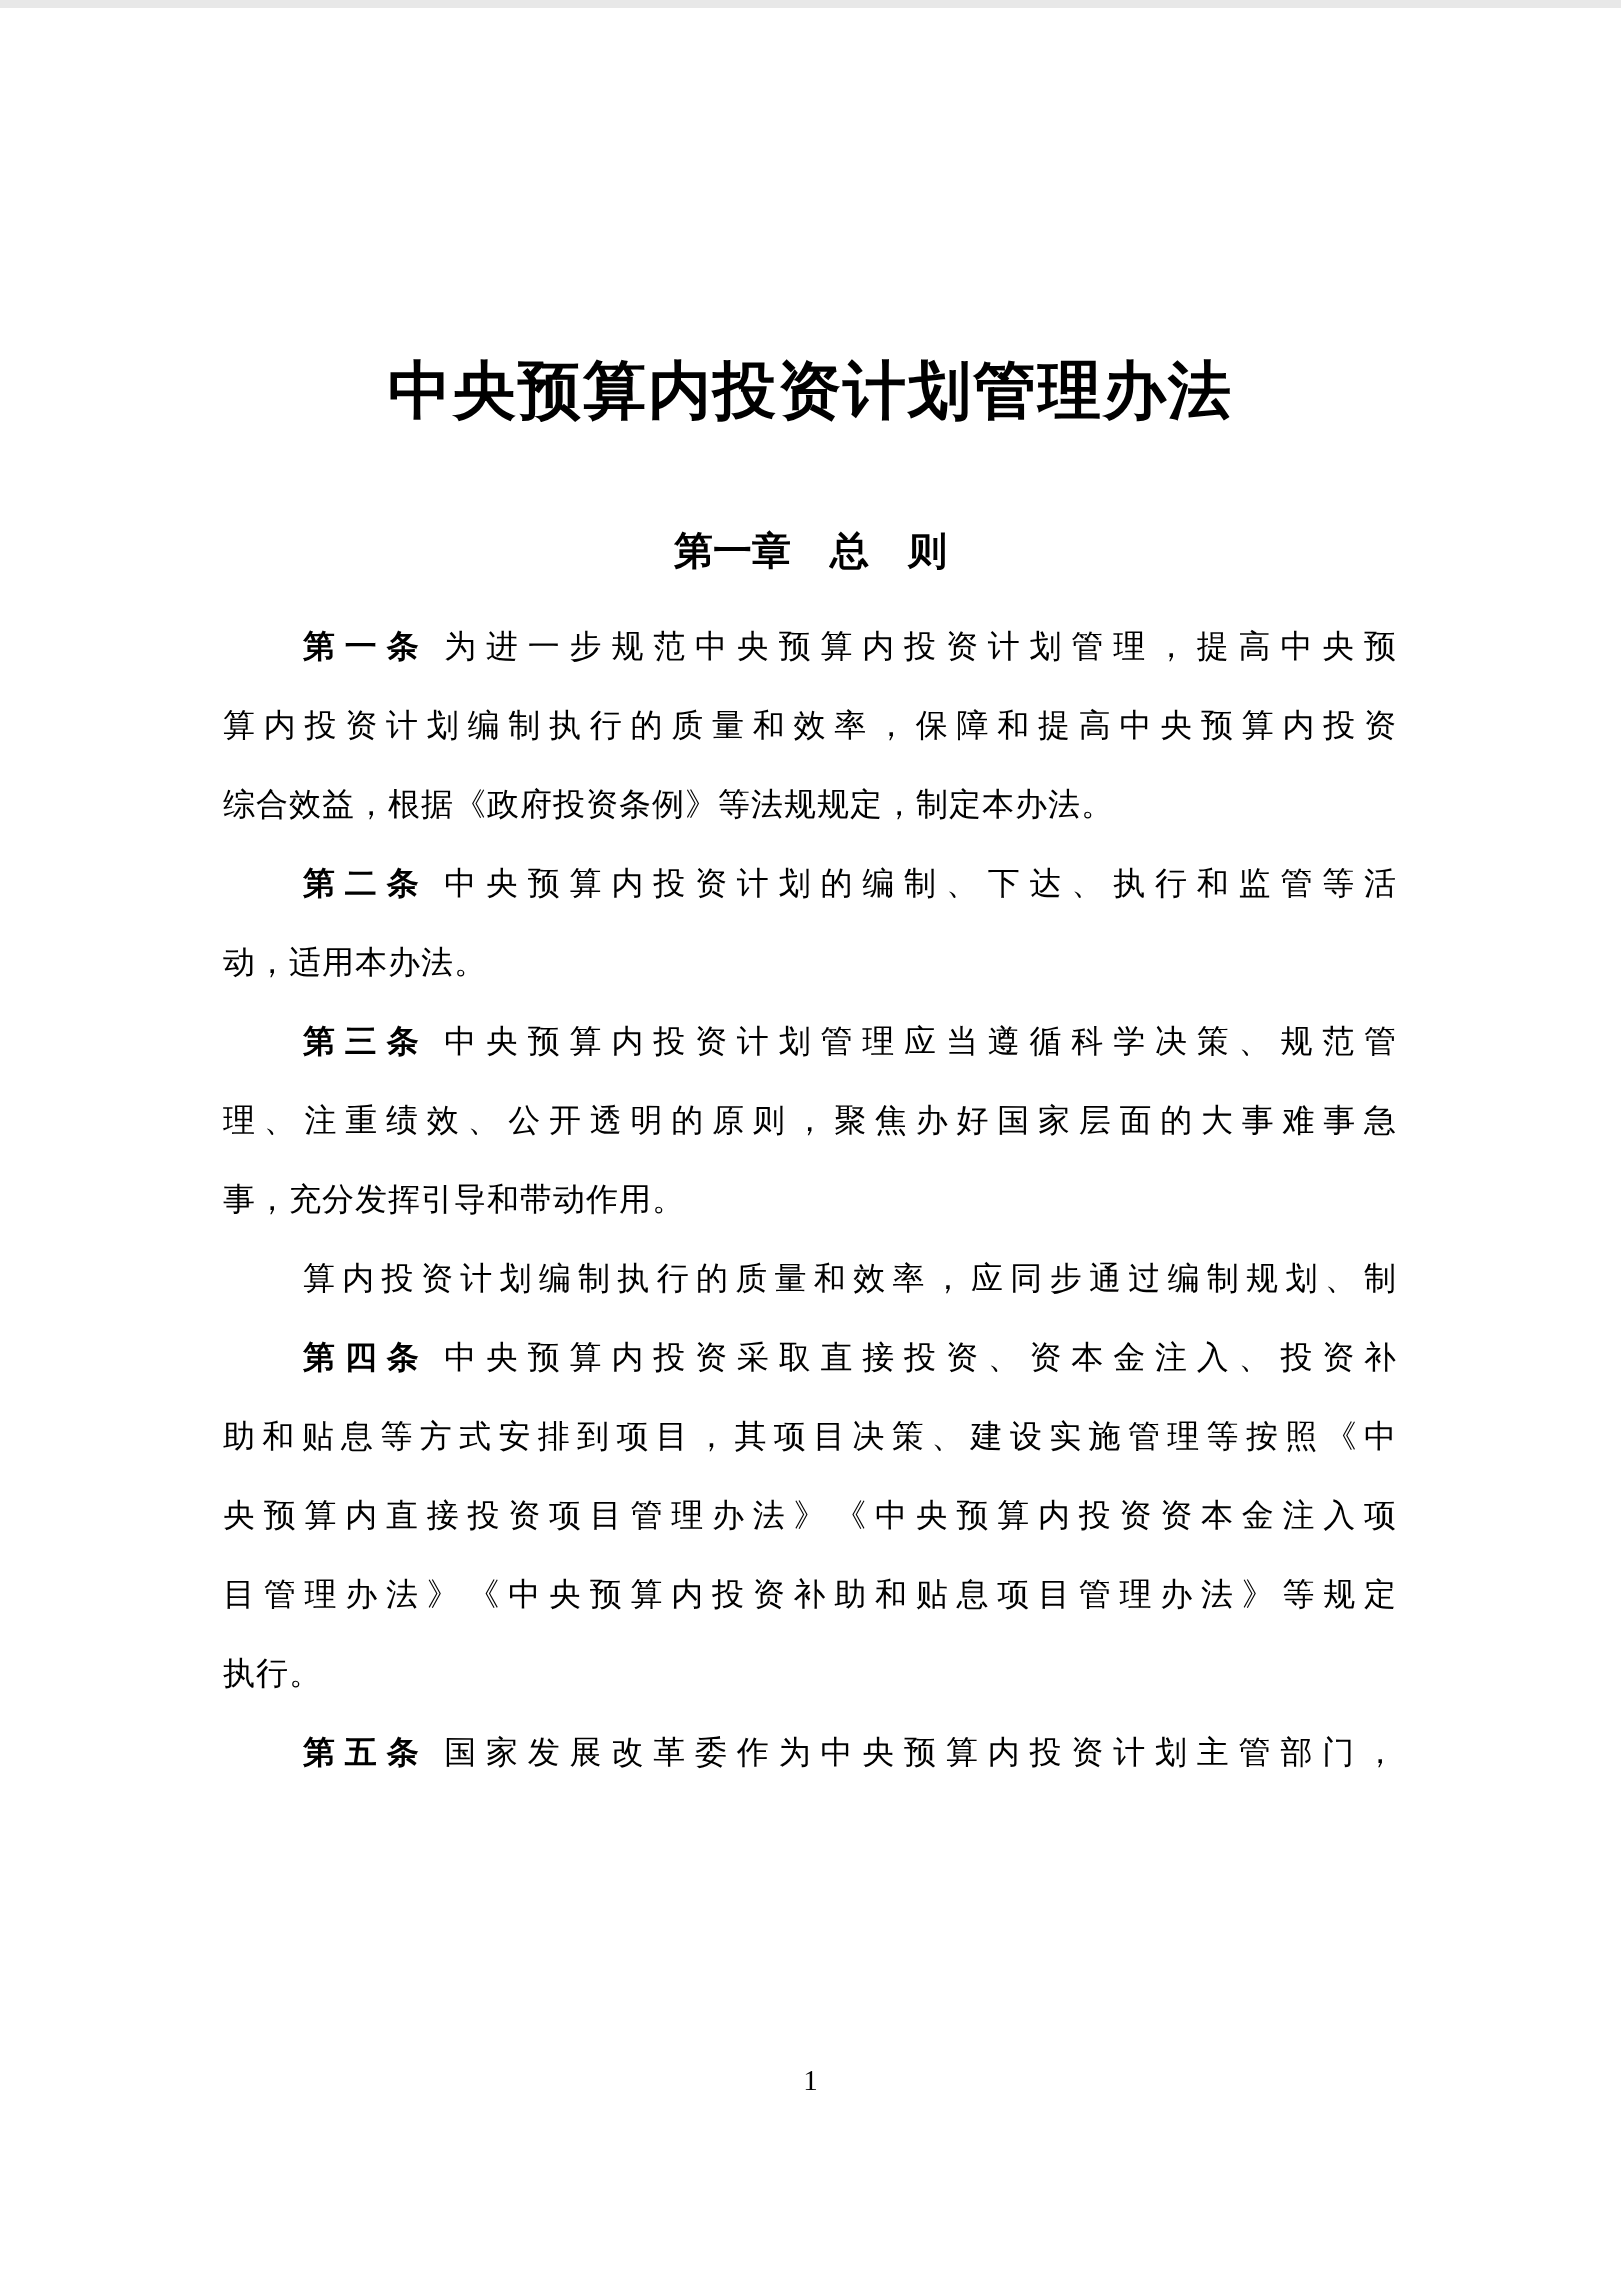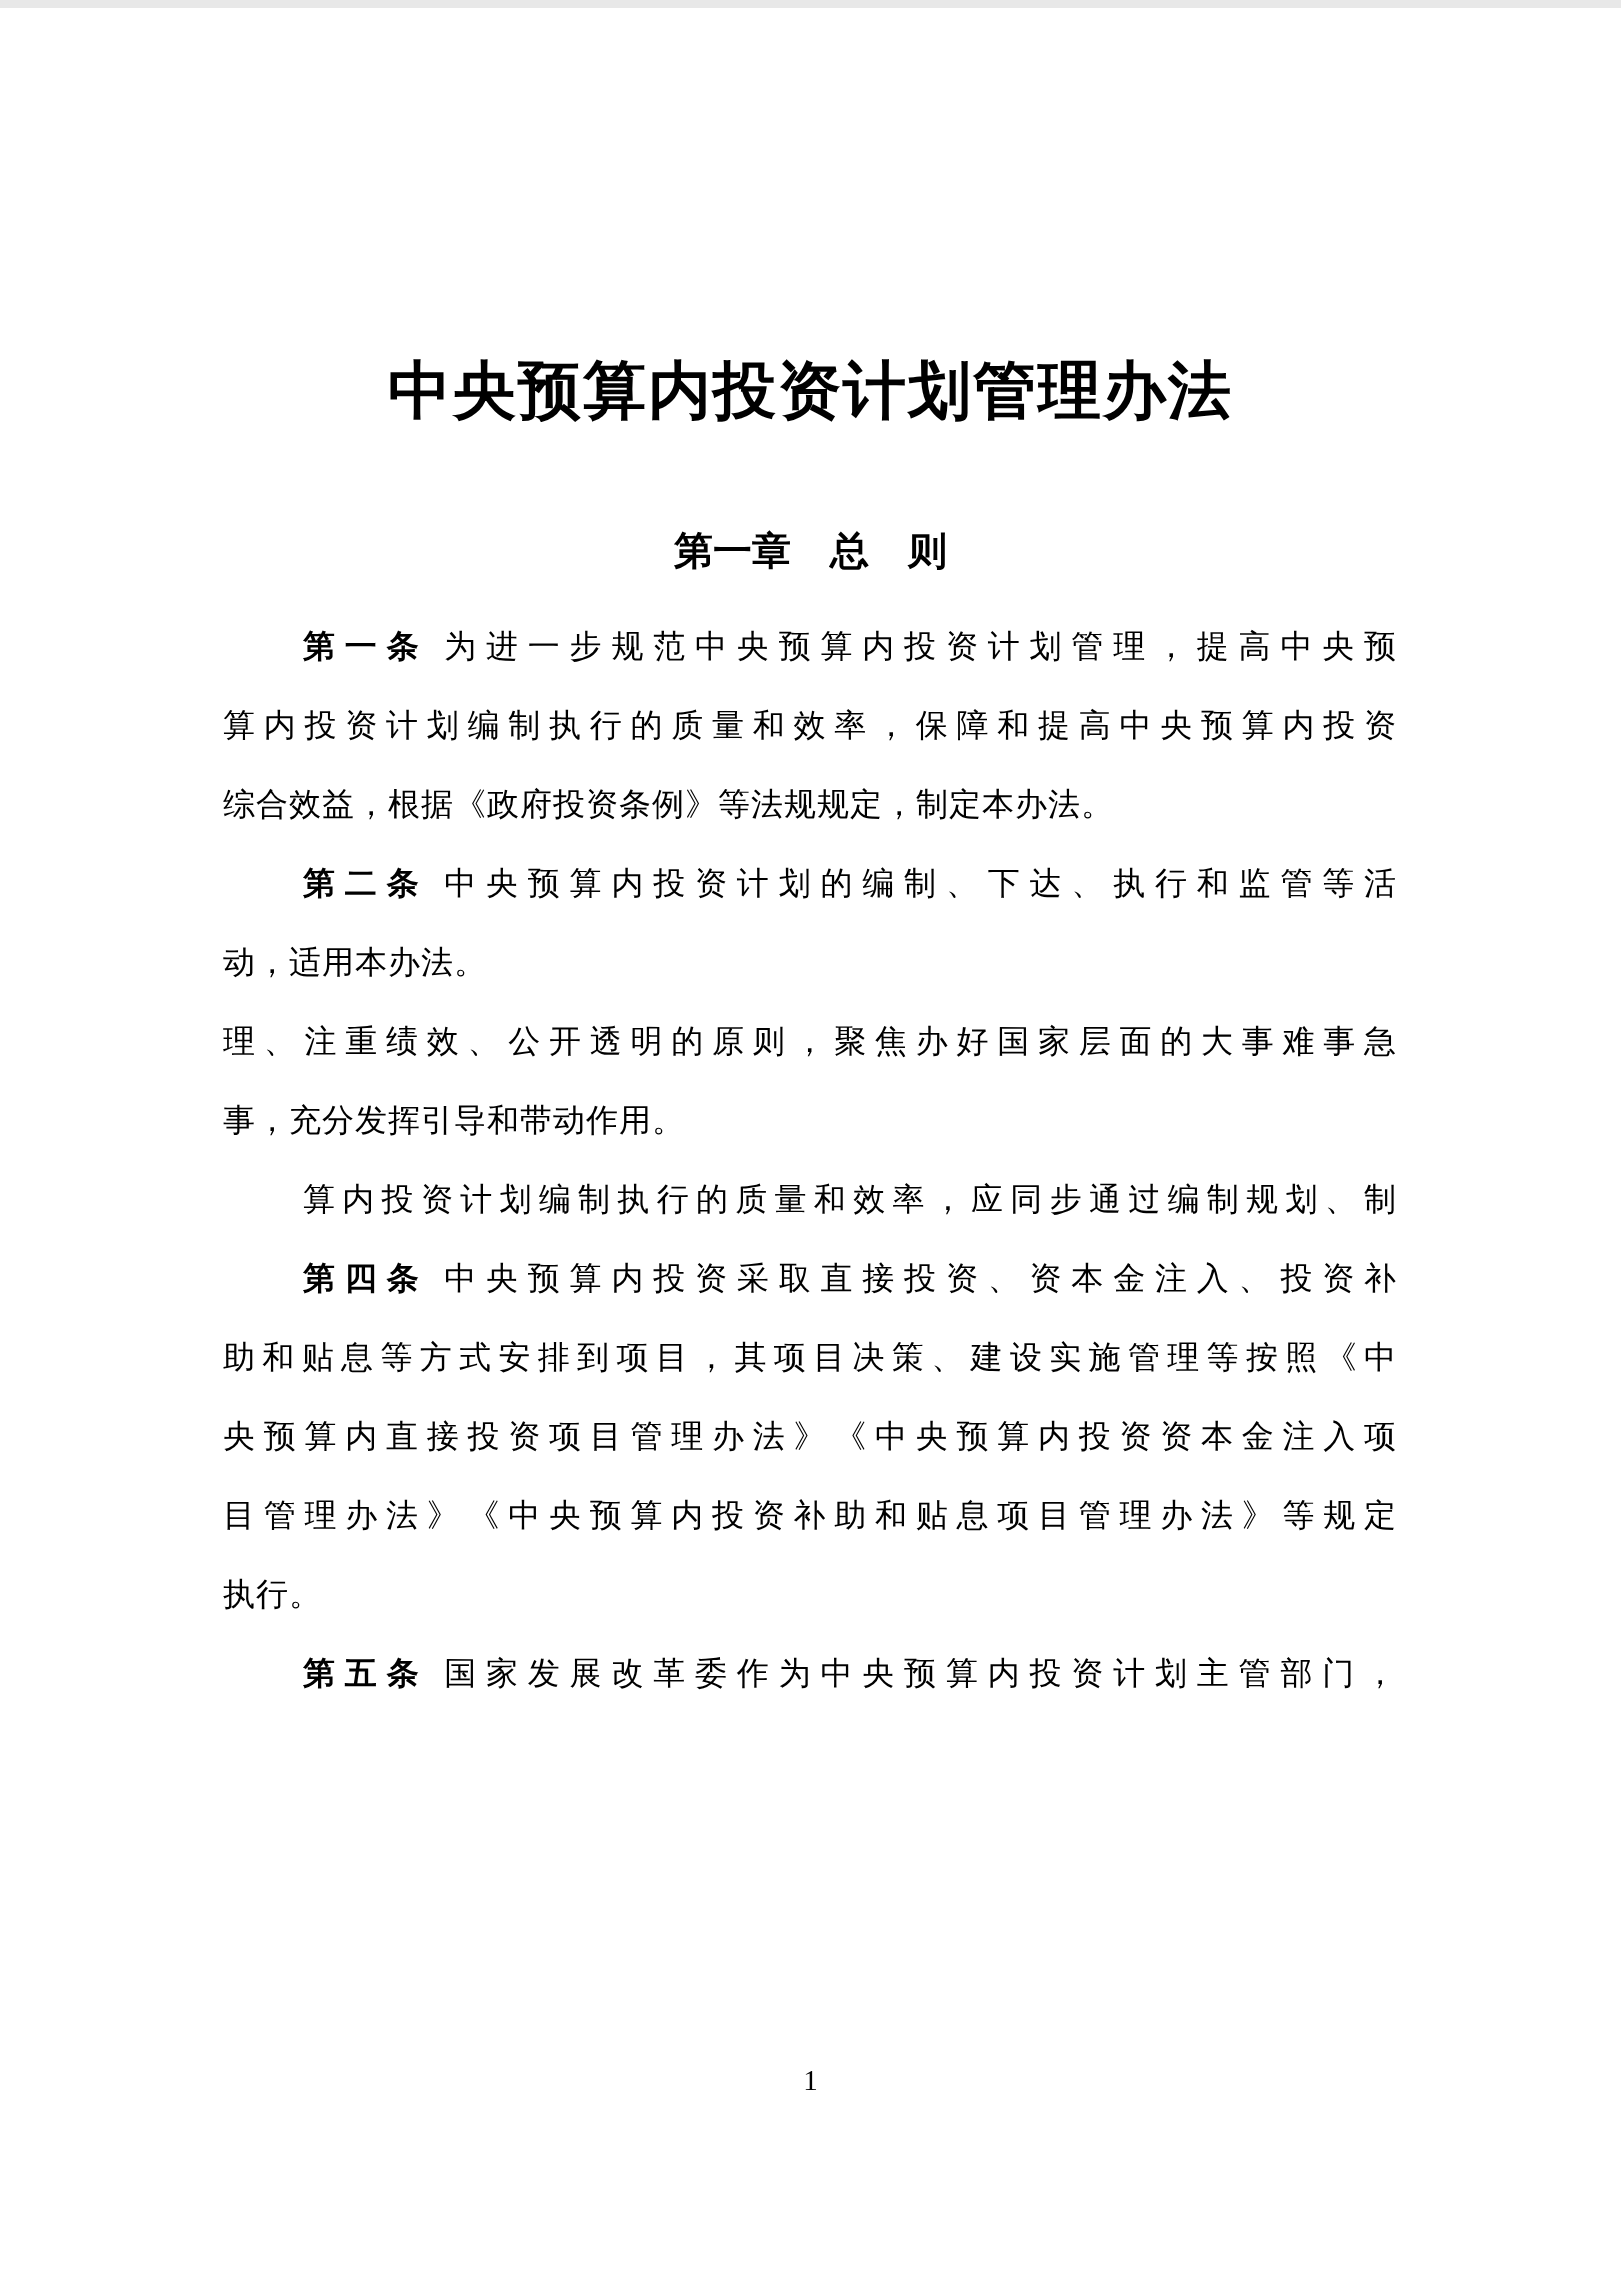--- a/index.html
+++ b/index.html
@@ -89,20 +89,21 @@
     <div class="line justify indent"><span class="article-label">第一条</span><span>为进一步规范中央预算内投资计划管理，提高中央预</span></div>
 
     <div class="line justify"><span>算内投资计划编制执行的质量和效率，保障和提高中央预算内投资</span></div>
 
     <div class="line end"><span>综合效益，根据《政府投资条例》等法规规定，制定本办法。</span></div>
 
     <div class="line justify indent"><span class="article-label">第二条</span><span>中央预算内投资计划的编制、下达、执行和监管等活</span></div>
 
     <div class="line end"><span>动，适用本办法。</span></div>
 
+    <div class="line justify indent"><span class="article-label">第三条</span><span>中央预算内投资计划管理应当遵循科学决策、规范管</span></div>
 
     <div class="line justify"><span>理、注重绩效、公开透明的原则，聚焦办好国家层面的大事难事急</span></div>
 
     <div class="line end"><span>事，充分发挥引导和带动作用。</span></div>
 
     <div class="line justify indent"><span>算内投资计划编制执行的质量和效率，应同步通过编制规划、制</span></div>
 
 
 
     <div class="line justify indent"><span class="article-label">第四条</span><span>中央预算内投资采取直接投资、资本金注入、投资补</span></div>

